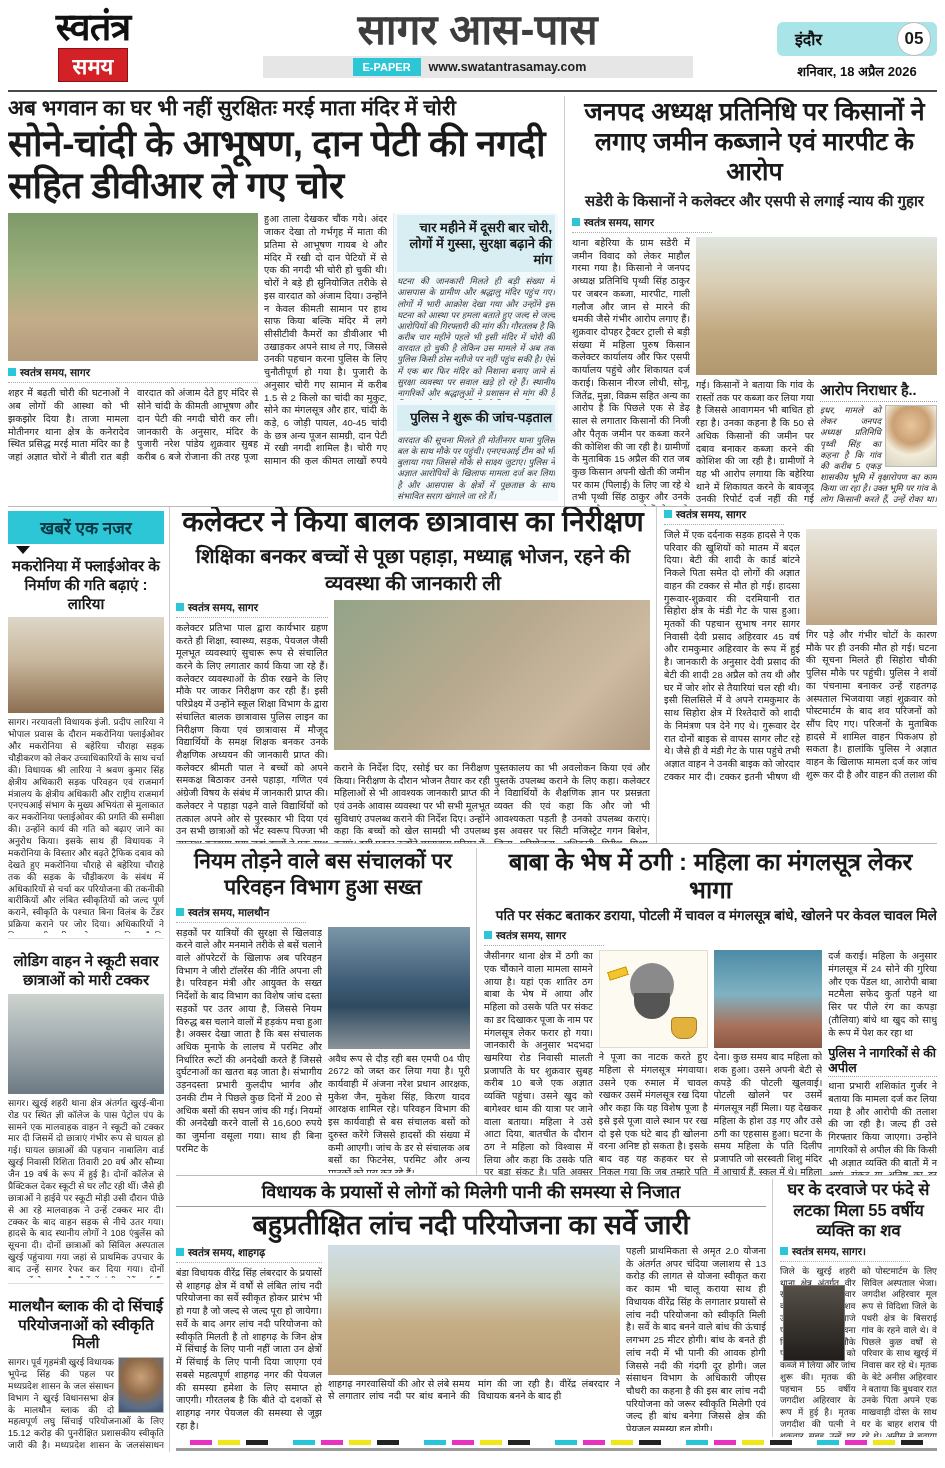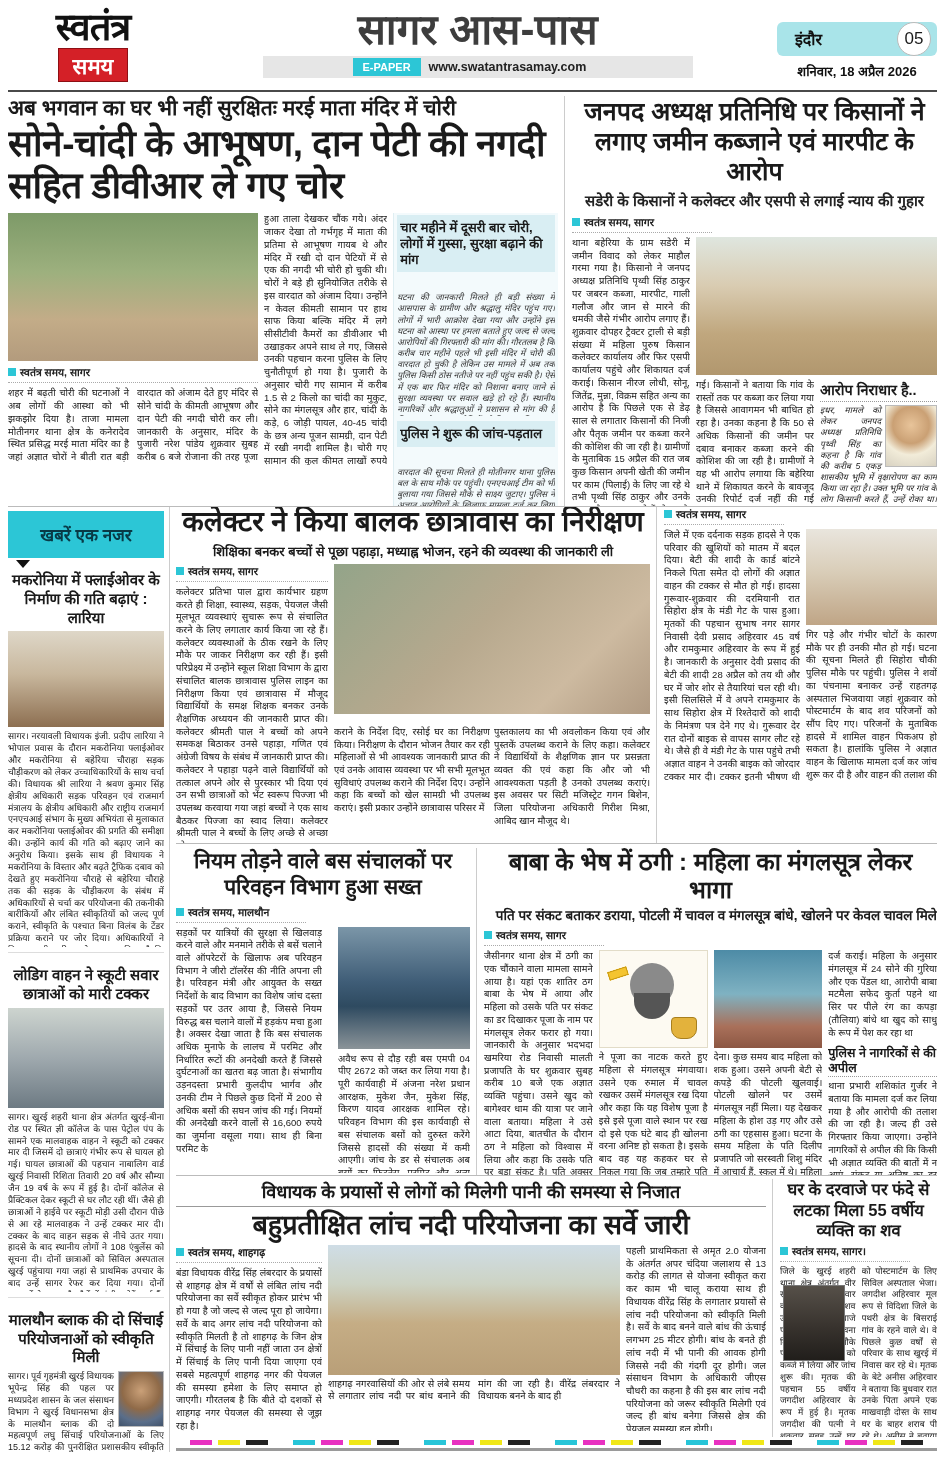--- a/index.html
+++ b/index.html
@@ -13,91 +13,91 @@
   .logo-top { font-size:38px; font-weight:bold; letter-spacing:-1px; color:#111; line-height:1.0; }
   .logo-bottom { display:inline-block; background:#d42027; color:#fff; font-weight:bold; font-size:22px; padding:1px 14px; margin-top:2px; border:1px solid #8e0f14; }
   .mast-center { flex:1; text-align:center; }
   .mast-title { font-size:42px; font-weight:bold; color:#3d3d3d; line-height:1.05; }
   .mast-bar { width:430px; margin:4px auto 0; background:#e6e6e6; height:22px; display:flex; align-items:center; }
   .epaper { background:#2cc6d6; color:#fff; font-weight:bold; font-size:11px; padding:3px 10px; margin-left:90px; }
   .site { font-size:12.5px; color:#222; font-weight:bold; padding-left:8px; }
   .mast-right { width:160px; text-align:center; padding-top:14px; }
   .edition-badge { position:relative; background:#a9e4e9; border-radius:6px; height:34px; display:flex; align-items:center; justify-content:space-between; padding:0 6px 0 18px; }
   .edition-name { font-weight:bold; font-size:16px; color:#111; }
-  .page-circle { width:34px; height:34px; background:#fff; border:1px solid #bbb; border-radius:50%; display:flex; align-items:center; justify-content:center; font-weight:normal; font-size:17px;text-align:right; }
+  .page-circle { width:34px; height:34px; background:#fff; border:1px solid #bbb; border-radius:50%; display:flex; align-items:center; justify-content:center; font-weight:bold; font-size:17px;text-align:right; }
   .mast-date { font-weight:bold; font-size:13px; margin-top:6px; color:#111; }
 
   
   .byl { display:flex; align-items:center; gap:4px; font-weight:bold; font-size:10.5px; color:#222; border-bottom:1px dotted #aaa; padding-bottom:3px; margin-bottom:4px; }
   .sq { width:8px; height:8px; background:#2cc6d6; display:inline-block; flex:0 0 auto; }
   .bodytx { font-size:9.5px; line-height:1.34; text-align:justify; color:#222; overflow:hidden; }
   .photo { position:relative; width:100%; background:#ccc; }
 
   
   .section-a { display:flex; height:414px; overflow:hidden; padding-top:4px; }
   .story-temple { width:556px; padding-right:6px; }
   .kicker-a { font-size:21px; font-weight:bold; line-height:1.15; }
   .head-a { font-size:37px; font-weight:bold; line-height:1.14; letter-spacing:-0.5px; margin:3px 0 6px; }
   .temple-media { display:flex; gap:6px; }
   .tm-left { width:252px; }
   .photo-temple { height:148px; background:linear-gradient(180deg,#7d9a68 0%,#9db07e 40%,#c3ac88 72%,#b39b7d 100%); }
   .tm-cols { column-count:2; column-gap:8px; height:88px; margin-top:4px; }
   .tm-colc { width:124px; height:252px; }
   .box-theft { width:166px; background:#f3fafc; border-left:1px solid #dfeef2; padding:2px 3px; }
-  .box-head { background:#d9eef3; text-align:left; font-weight:bold; font-size:13px; line-height:1.2; padding:5px 3px; margin-bottom:20px; }
+  .box-head { background:#d9eef3; text-align:right; font-weight:bold; font-size:13px; line-height:1.2; padding:5px 3px; margin-bottom:4px; }
   .box-body { font-size:8.6px; line-height:1.3; font-style:italic; text-align:justify; color:#333; overflow:hidden; }
   .story-farmers { flex:1; border-left:1px solid #ccc; padding-left:7px; }
   .head-b { font-size:25px; font-weight:bold; text-align:center; line-height:1.2; }
   .sub-b { font-size:15px; font-weight:bold; text-align:center; margin:4px 0 5px; color:#222; }
   .farmers-grid { display:flex; gap:6px; }
   .f-col1 { width:118px; height:300px; }
   .f-right { flex:1; }
   .photo-crowd { height:138px; background:linear-gradient(180deg,#dfe6df 0%,#d9ccb2 35%,#c0a77e 70%,#b1976e 100%); }
   .f-bottom { display:flex; gap:6px; margin-top:4px; }
   .f-col2 { width:118px; height:158px; }
   .claim-box { flex:1; overflow:hidden; }
   .claim-head { font-size:14.5px; font-weight:bold; border-bottom:1px dotted #999; padding-bottom:2px; margin-bottom:3px; }
   .claim-body { font-size:8.6px; font-style:italic; line-height:1.3; text-align:justify; }
   .portrait { float:right; width:52px; height:62px; margin:0 0 3px 4px; background:radial-gradient(circle at 50% 32%, #e8c49a 0%, #caa074 38%, #f2ecd9 62%, #d8d2c2 100%); border:1px solid #bbb; }
 
   
   .section-b { display:flex; height:946px; border-top:1px solid #bbb; overflow:hidden; }
   .sidebar { width:162px; border-right:1px solid #ccc; padding:4px 5px 0 0; }
-  .sb-header { background:#2cc6d6; color:#083a46; text-align:center; font-weight:bold; font-size:17px; padding:12px 0; }
+  .sb-header { background:#2cc6d6; color:#083a46; text-align:center; font-weight:bold; font-size:17px; padding:5px 0; }
   .sb-arrow { width:0; height:0; border-left:7px solid transparent; border-right:7px solid transparent; border-top:8px solid #111; margin:2px 0 2px 8px; }
   .sb-head { font-size:15px; font-weight:bold; text-align:center; line-height:1.25; margin:3px 0 4px; }
   .sb-photo1 { height:96px; background:linear-gradient(180deg,#ded7c8 0%,#c8b79d 45%,#8d6f51 100%); }
   .sb-photo2 { height:100px; background:linear-gradient(180deg,#cdd4cf 0%,#9fa9ae 50%,#6d7a83 100%); }
   .sb-body { font-size:9px; line-height:1.32; text-align:justify; margin-top:4px; overflow:hidden; }
   .sb-item { border-bottom:1px solid #ddd; padding-bottom:5px; margin-bottom:13px; }
   .portrait-sm { float:right; width:46px; height:56px; margin:0 0 2px 4px; background:radial-gradient(circle at 50% 35%, #caa078 0%, #8f6a48 45%, #5a6e8a 75%, #41536b 100%); border:1px solid #bbb; }
 
   .main-b { flex:1; padding-left:6px; display:flex; flex-direction:column; }
   .row-b1 { display:flex; height:336px; overflow:hidden; }
   .story-collector { width:480px; padding-right:6px; }
   .head-c { font-size:28px; font-weight:bold; text-align:center; line-height:1.1; }
-  .sub-c { font-size:13px; font-weight:bold; text-align:center; margin:4px 0 4px; }
+  .sub-c { font-size:20px; font-weight:bold; text-align:center; margin:4px 0 4px; }
   .collector-grid { display:flex; gap:6px; }
   .c-col1 { width:152px; height:268px; }
   .c-right { flex:1; }
   .photo-hostel { height:150px; background:linear-gradient(135deg,#93a489 0%,#b7a98e 45%,#cdbaa0 75%,#b09a82 100%); }
   .c-bottom { display:flex; gap:4px; margin-top:12px; }
   .c-col2,.c-col3 { flex:1; height:110px; }
   .story-accident { flex:1; border-left:1px solid #ccc; padding-left:7px; }
   .head-d { font-size:21px; font-weight:bold; text-align:center; line-height:1.25; margin-bottom:3px; }
   .acc-grid { display:flex; gap:6px; }
   .a-col1 { width:136px; height:252px; }
   .a-right { flex:1; }
   .photo-accident { height:96px; background:linear-gradient(180deg,#e9e5dd 0%,#d9cdb8 45%,#bfa586 100%); }
   .a-col2 { height:152px; margin-top:4px; }
 
   .row-b2 { display:flex; height:332px; border-top:1px solid #bbb; padding-top:4px; overflow:hidden; }
   .story-bus { width:300px; padding-right:6px; }
   .head-e { font-size:21px; font-weight:bold; text-align:center; line-height:1.25; margin-bottom:4px; }
-  .bus-grid { display:flex; gap:16px; }
+  .bus-grid { display:flex; gap:6px; }
   .b-col1 { width:146px; height:250px; }
   .b-right { flex:1; }
   .photo-bus { height:122px; background:linear-gradient(180deg,#7b96a8 0%,#3f5d77 45%,#2e4a60 65%,#8b9499 100%); }
   .b-col2 { height:120px; margin-top:4px; }
   .story-baba { flex:1; border-left:1px solid #ccc; padding-left:7px; }
   .head-f { font-size:24px; font-weight:bold; text-align:center; line-height:1.15; }
   .sub-f { font-size:13.5px; font-weight:bold; text-align:right; margin:3px 0 4px; }
   .baba-grid { display:flex; gap:6px; margin-top:2px; }
   .g-col { flex:1; height:240px; overflow:hidden; }
   .cartoon { height:98px; background:#fdfaf2; border:1px solid #e2dcc8; position:relative; margin-bottom:3px; }

